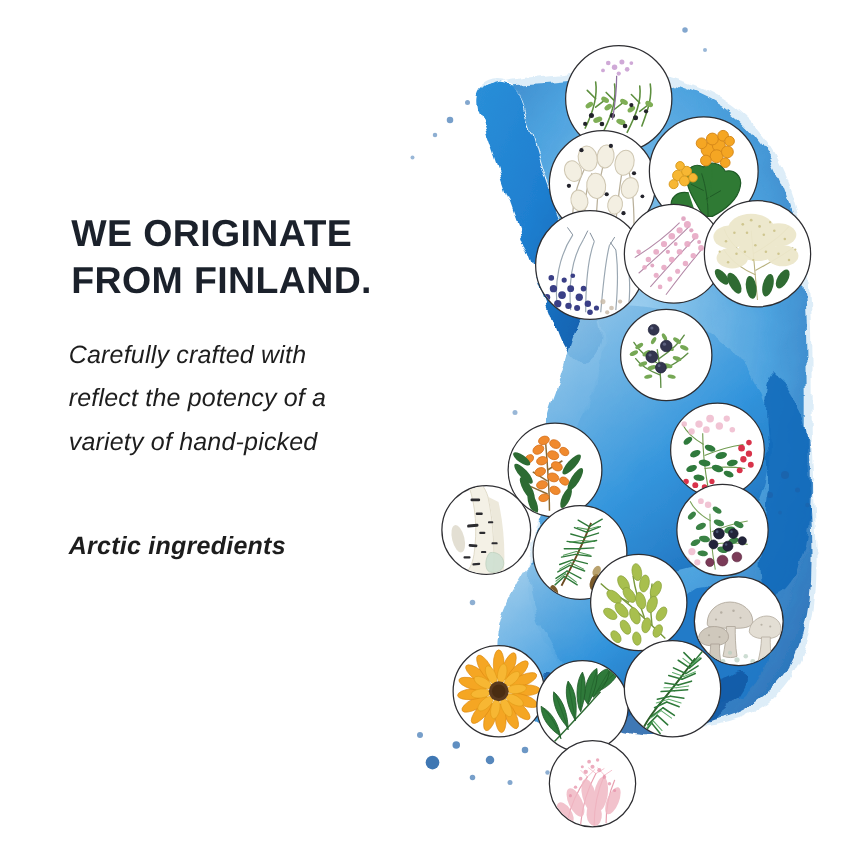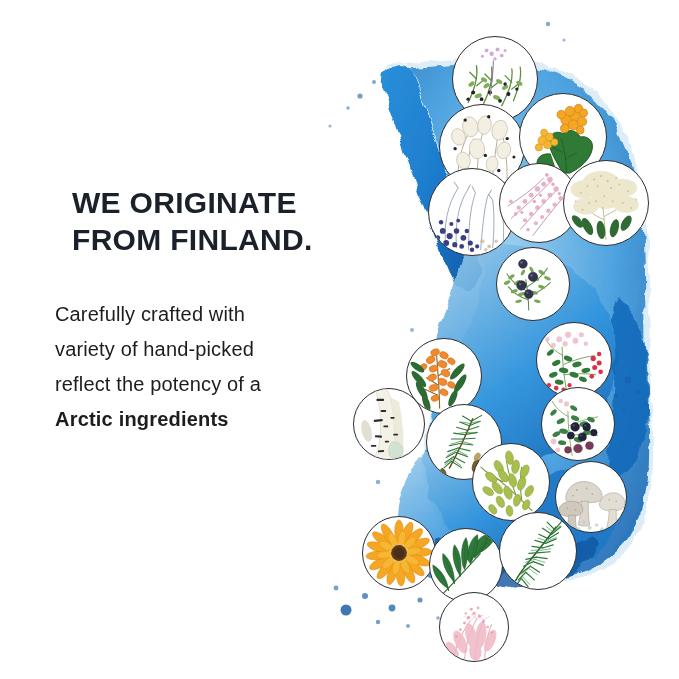--- a/index.html
+++ b/index.html
@@ -15,40 +15,41 @@
     background:#ffffff;
   }
 
   
   .copy{
     position:absolute;
     left:55px;top:168px;
     width:300px;
   }
   .headline{
-    margin:17px;
+    margin:2px;
     font-size:30px;
     line-height:1.22;
     font-weight:700;
     letter-spacing:0.3px;
     color:#1b212b;
     font-family:"Liberation Sans","DejaVu Sans",sans-serif;
     white-space:pre-line;
   }
   .body-copy{
     margin:0;
     padding-top:22px;
     font-size:20px;
     line-height:1.74;
     color:#1d1d1d;
     letter-spacing:0.15px;
     font-weight:400;
+    font-style:italic;
   }
   .body-copy .ln{display:block;}
-  .body-copy .ln.bold{font-weight:700;letter-spacing:0.2px;}
+  .body-copy .ln.bold{font-weight:700;letter-spacing:0.2px;margin-top:48px;}
 
   
   .art{
     position:absolute;
     left:320px;top:0;
     width:359px;height:679px;
     pointer-events:none;
   }
   .art svg{display:block;width:359px;height:679px;}
   .circle-layer{position:absolute;left:0;top:0;width:359px;height:679px;}
@@ -944,19 +945,19 @@
           </svg>
         </div>
       </div>
   </div>
 
   <div class="copy">
     <h1 class="headline">WE ORIGINATE
 FROM FINLAND.</h1>
     <p class="body-copy" id="body-copy">
         <span class="ln">Carefully crafted with</span>
+        <span class="ln">reflect the potency of a</span>
         <span class="ln">variety of hand-picked</span>
-        <span class="ln">reflect the potency of a</span>
         <span class="ln bold">Arctic ingredients</span>
       </p>
   </div>
 
 </div>
 
 </body></html>

